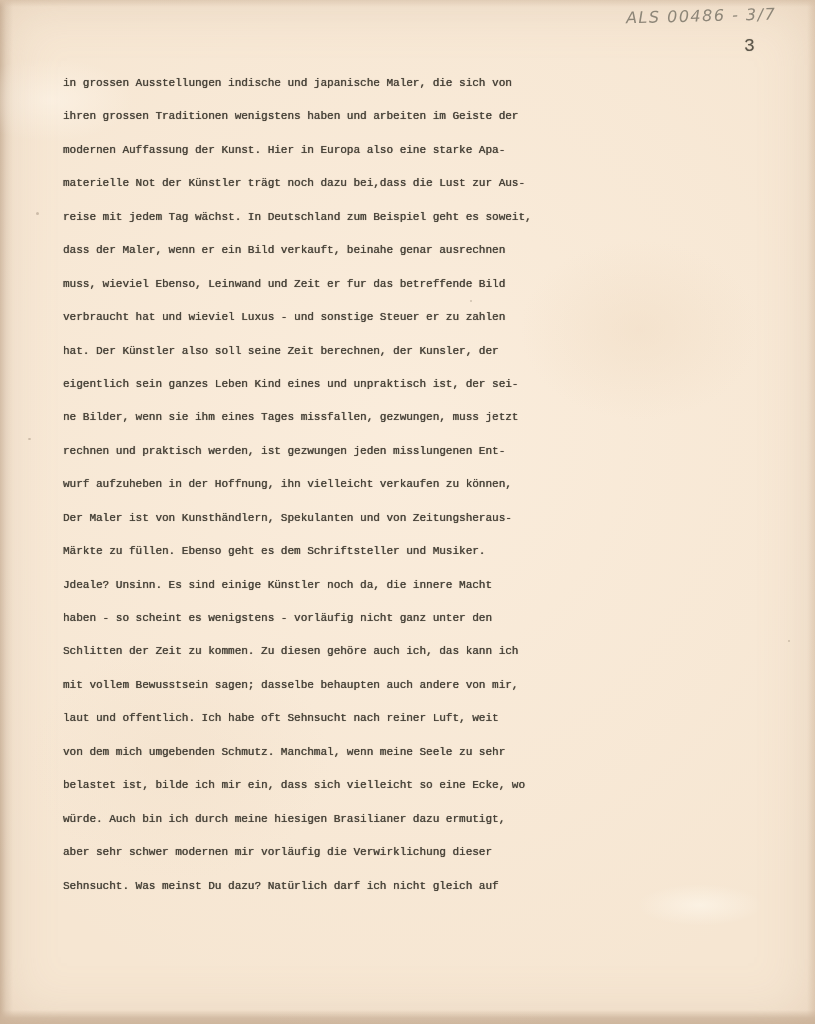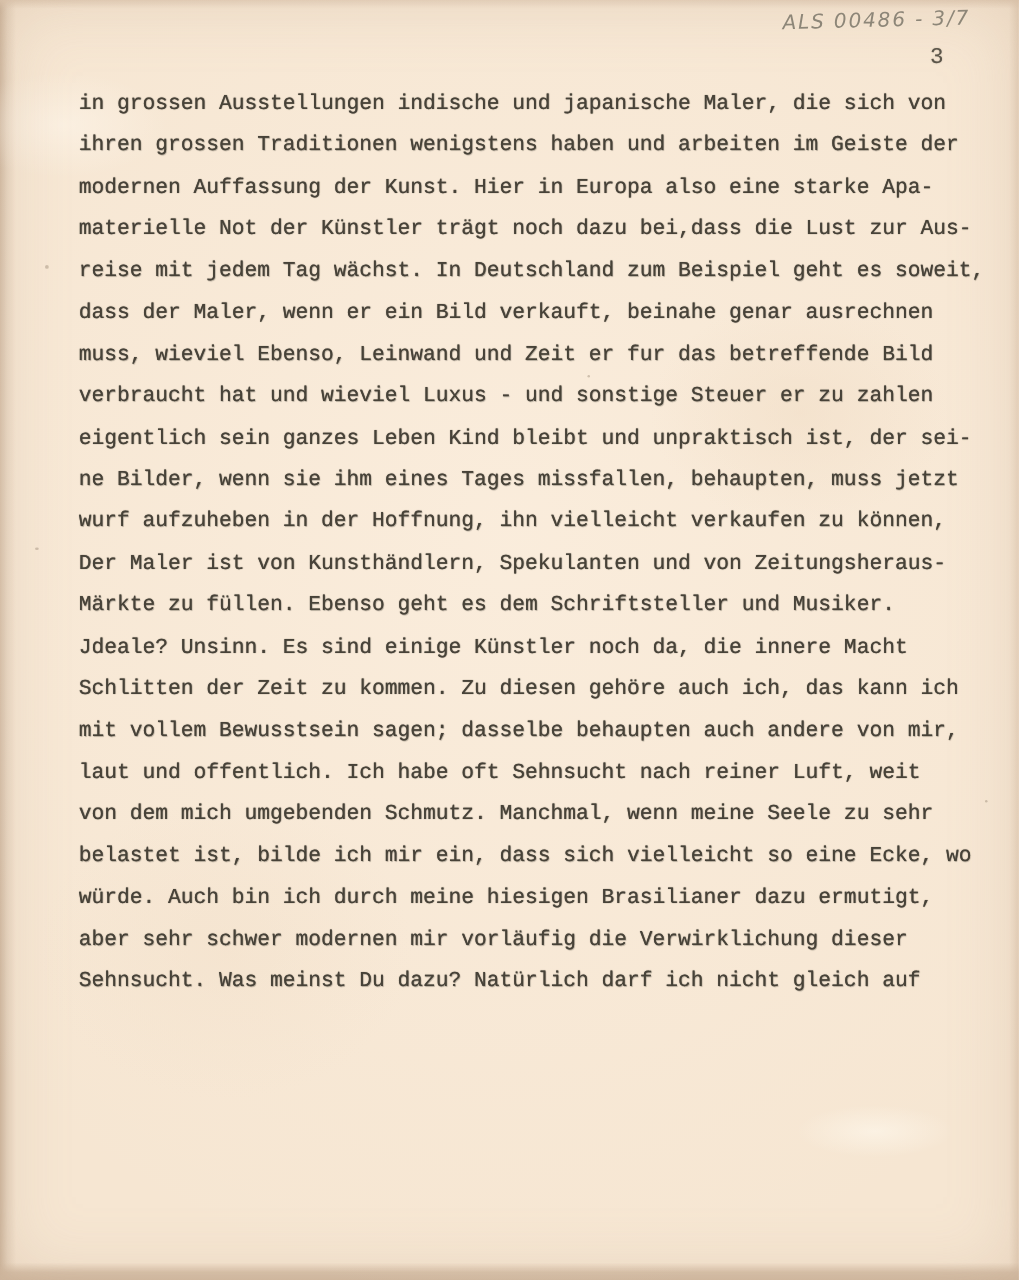--- a/index.html
+++ b/index.html
@@ -50,21 +50,21 @@
     left: 744px;
     font-size: 18px;
     color: #5c564a;
     text-shadow: 0 0 1px rgba(92,86,74,0.55);
   }
   .text-block {
     position: absolute;
     top: 67px;
     left: 63px;
     width: 740px;
-    font-size: 17px;
+    font-size: 11px;
     line-height: 33.45px;
     color: #474238;
     text-shadow: 0 0 0.7px rgba(71,66,56,0.85), 0.5px 0.4px 0.6px rgba(71,66,56,0.30);
   }
   .text-block .line {
     white-space: pre;
     height: 33.45px;
   }
   .speck {
     position: absolute;
@@ -84,26 +84,29 @@
   <div class="page-number">3</div>
   <div class="text-block" id="text-block">
       <div class="line">in grossen Ausstellungen indische und japanische Maler, die sich von</div>
       <div class="line">ihren grossen Traditionen wenigstens haben und arbeiten im Geiste der</div>
       <div class="line">modernen Auffassung der Kunst. Hier in Europa also eine starke Apa-</div>
       <div class="line">materielle Not der Künstler trägt noch dazu bei,dass die Lust zur Aus-</div>
       <div class="line">reise mit jedem Tag wächst. In Deutschland zum Beispiel geht es soweit,</div>
       <div class="line">dass der Maler, wenn er ein Bild verkauft, beinahe genar ausrechnen</div>
       <div class="line">muss, wieviel Ebenso, Leinwand und Zeit er fur das betreffende Bild</div>
       <div class="line">verbraucht hat und wieviel Luxus - und sonstige Steuer er zu zahlen</div>
-      <div class="line">eigentlich sein ganzes Leben Kind bleibt und unpraktisch ist, der sei-</div>
-      <div class="line">ne Bilder, wenn sie ihm eines Tages missfallen, behaupten, muss jetzt</div>
+      <div class="line">hat. Der Künstler also soll seine Zeit berechnen, der Kunsler, der</div>
+      <div class="line">eigentlich sein ganzes Leben Kind eines und unpraktisch ist, der sei-</div>
+      <div class="line">ne Bilder, wenn sie ihm eines Tages missfallen, gezwungen, muss jetzt</div>
+      <div class="line">rechnen und praktisch werden, ist gezwungen jeden misslungenen Ent-</div>
       <div class="line">wurf aufzuheben in der Hoffnung, ihn vielleicht verkaufen zu können,</div>
       <div class="line">Der Maler ist von Kunsthändlern, Spekulanten und von Zeitungsheraus-</div>
       <div class="line">Märkte zu füllen. Ebenso geht es dem Schriftsteller und Musiker.</div>
       <div class="line">Jdeale? Unsinn. Es sind einige Künstler noch da, die innere Macht</div>
+      <div class="line">haben - so scheint es wenigstens - vorläufig nicht ganz unter den</div>
       <div class="line">Schlitten der Zeit zu kommen. Zu diesen gehöre auch ich, das kann ich</div>
       <div class="line">mit vollem Bewusstsein sagen; dasselbe behaupten auch andere von mir,</div>
       <div class="line">laut und offentlich. Ich habe oft Sehnsucht nach reiner Luft, weit</div>
       <div class="line">von dem mich umgebenden Schmutz. Manchmal, wenn meine Seele zu sehr</div>
       <div class="line">belastet ist, bilde ich mir ein, dass sich vielleicht so eine Ecke, wo</div>
       <div class="line">würde. Auch bin ich durch meine hiesigen Brasilianer dazu ermutigt,</div>
       <div class="line">aber sehr schwer modernen mir vorläufig die Verwirklichung dieser</div>
       <div class="line">Sehnsucht. Was meinst Du dazu? Natürlich darf ich nicht gleich auf</div>
     </div>
   <div class="speck s1"></div>

